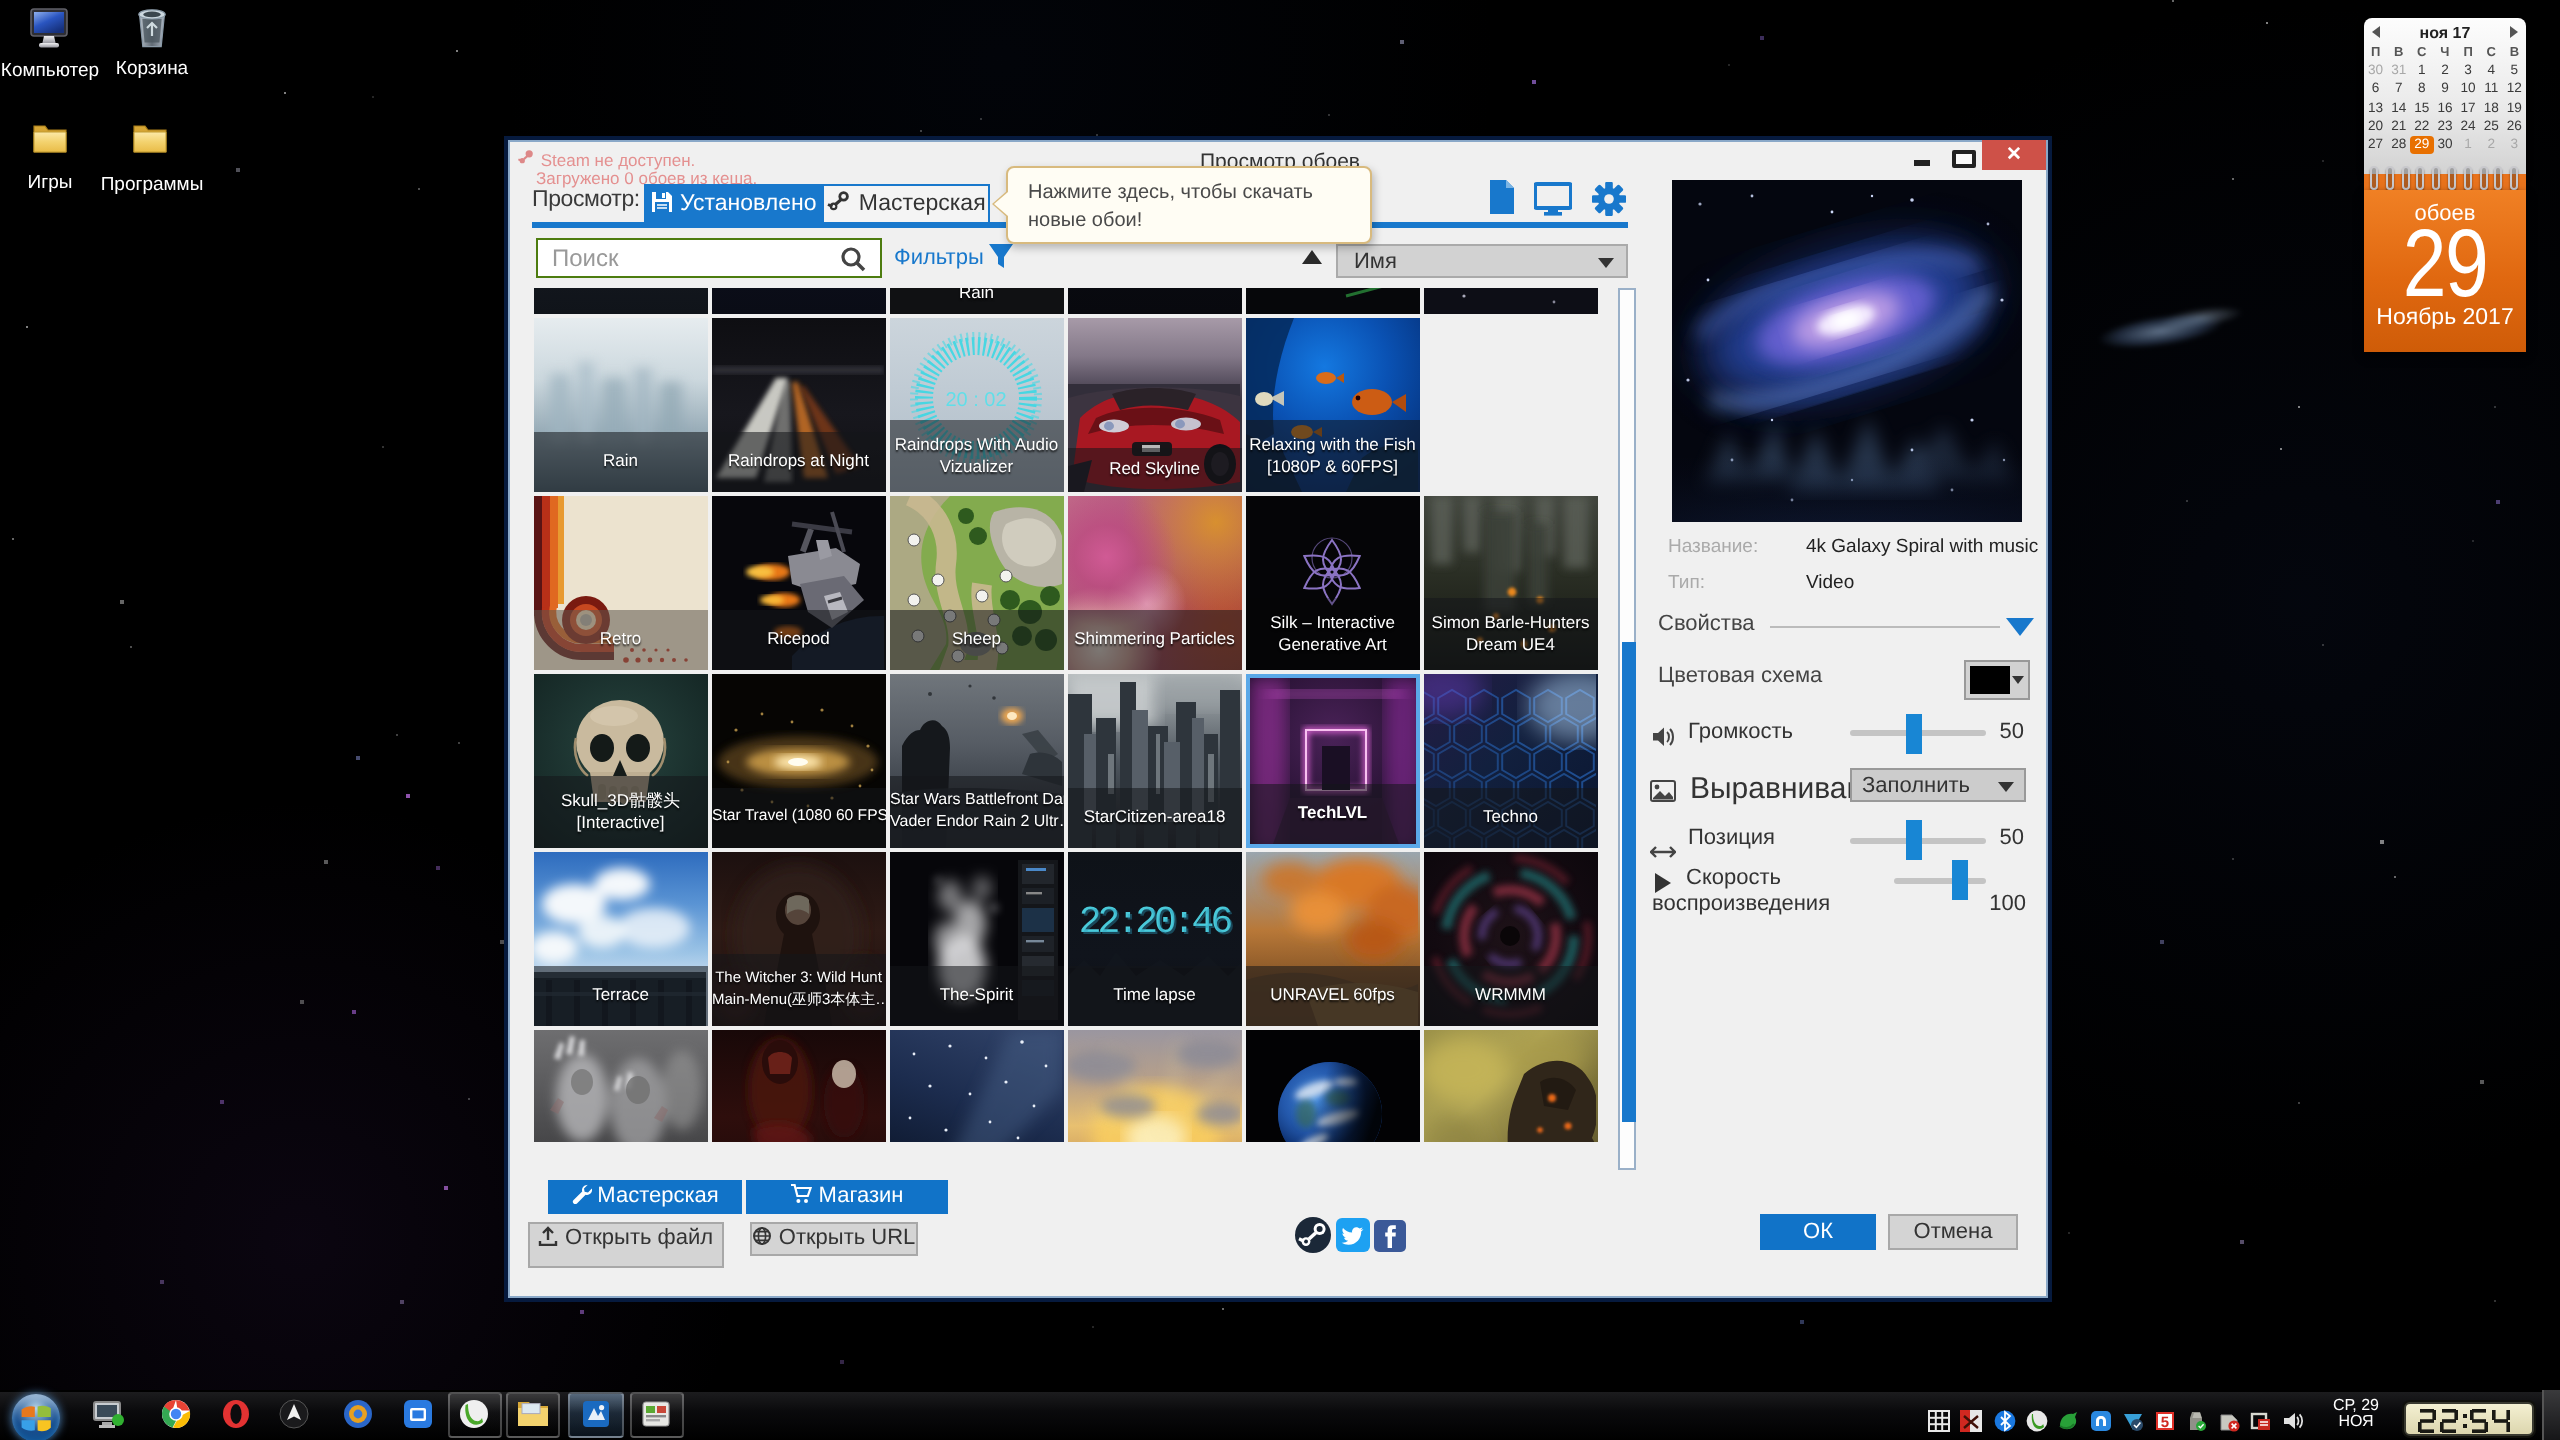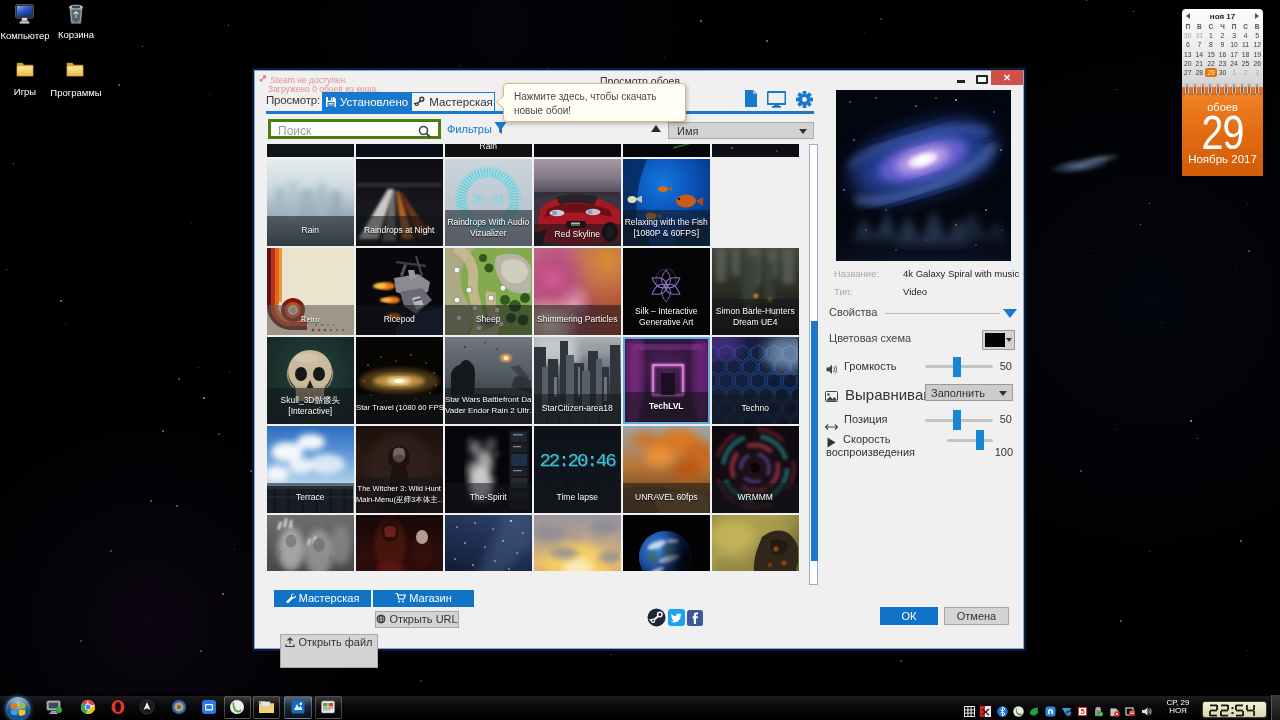--- a/index.html
+++ b/index.html
@@ -34,21 +34,21 @@
 #winin{width:100%;height:100%;background:#f0f0f0;position:relative;border:1px solid #8aa8c8;}
 #closebtn{position:absolute;left:736px;top:-1px;width:32px;height:15px;background:#ce5148;color:#fff;text-align:center;font-size:9.5px;line-height:15px;font-weight:bold;}
 #title{position:absolute;left:280px;top:4px;width:210px;text-align:center;font-size:10.5px;color:#333;}
 
 .redtx{position:absolute;color:#e49090;font-size:8.5px;}
 #lbl-prosmotr{position:absolute;left:11px;top:23px;font-size:11.5px;color:#3a3a3a;letter-spacing:-0.2px;}
 #tab-ust{position:absolute;left:67px;top:20.5px;width:89px;height:19.5px;background:#1878cc;color:#fff;font-size:11.5px;text-align:center;line-height:20px;white-space:nowrap;}
 #tab-mast{position:absolute;left:156px;top:20.5px;width:84px;height:19.5px;background:#f4f4f4;border:1px solid #1878cc;border-bottom:none;color:#333;font-size:11.5px;text-align:center;line-height:19px;white-space:nowrap;}
 #tabline{position:absolute;left:11px;top:40px;width:548px;height:2.5px;background:#1878cc;}
 
-#searchbox{position:absolute;left:13px;top:48px;width:173px;height:20px;background:#fff;border:3px solid #4d7c0f;font-size:12px;color:#999;line-height:19px;padding-left:7px;}
+#searchbox{position:absolute;left:13px;top:48px;width:173px;height:20px;background:#fff;border:1px solid #4d7c0f;font-size:12px;color:#999;line-height:19px;padding-left:7px;}
 #filtertx{position:absolute;left:192px;top:51.5px;font-size:11px;color:#1878cc;}
 #sortasc{position:absolute;left:396px;top:54px;width:0;height:0;border-left:5.5px solid transparent;border-right:5.5px solid transparent;border-bottom:7.5px solid #2a2a2a;}
 #sortdd{position:absolute;left:413px;top:51px;width:146px;height:17px;background:#d2d2d2;border:1px solid #aaa;font-size:11px;color:#333;line-height:16px;padding-left:8px;}
 
 #grid{position:absolute;left:12px;top:72.5px;width:534px;height:427px;overflow:hidden;}
 .cell{position:absolute;width:86.5px;height:87px;overflow:hidden;}
 .cap{position:absolute;left:0;bottom:0;width:100%;background:rgba(20,22,26,0.55);color:#fff;font-size:8.5px;text-align:center;line-height:10.5px;display:flex;align-items:center;justify-content:center;text-shadow:0 1px 1px rgba(0,0,0,0.8);}
 .cap span{display:block;width:100%;white-space:nowrap;}
 
 #sbar{position:absolute;left:554px;top:73px;width:9px;height:441px;background:#fdfdfd;border:1px solid #9ab0c8;}
@@ -379,21 +379,21 @@
             <path d="M45 30 L49 27.5 L49 32.5 Z" fill="#b85810"></path>
 <ellipse cx="28" cy="57" rx="5.5" ry="3.5" fill="#e08824"></ellipse>
             <path d="M33.5 57 L38 54.5 L38 59.5 Z" fill="#c06c18"></path>
 <path d="M12 40 L19 36.5 L19 44 Z" fill="#d8d0b8" opacity="0.9"></path>
             <ellipse cx="9" cy="40.5" rx="4.5" ry="3.5" fill="#e0dabe"></ellipse>
           </svg>
           <div class="cap" style="height:36px;">
             <span>Relaxing with the Fish<br>[1080P &amp; 60FPS]</span>
           </div>
         </div>
-<div class="cell" style="left:0px;top:104px;background:#ece3cf;font-family:Liberation Serif, serif;">
+<div class="cell" style="left:0px;top:104px;background:#ece3cf;">
           <svg width="86" height="87" viewBox="0 0 86 87" style="position:absolute;left:0;top:0;">
             <rect x="0" y="0" width="86" height="87" fill="#ece3cf"></rect>
 <g fill="#c9bda2"></g>
 <rect x="0" y="0" width="4" height="60" fill="#5a1414"></rect>
             <rect x="4" y="0" width="4" height="58" fill="#b83018"></rect>
             <rect x="8" y="0" width="4" height="56" fill="#e06820"></rect>
             <rect x="12" y="0" width="3" height="54" fill="#e89a30"></rect>
 <g fill="none">
               <path d="M2 58 A22 22 0 0 0 24 80 L40 80" stroke="#5a1414" stroke-width="4"></path>
               <path d="M6 56 A18 18 0 0 0 24 76 L40 76" stroke="#b83018" stroke-width="4"></path>
@@ -1134,21 +1134,21 @@
 <div class="sl-thumb" style="left:721px;top:359px;"></div>
 <div style="position:absolute;left:730px;top:375px;width:28px;text-align:right;font-size:11px;color:#333;">100</div>
 <div class="bluebtn" style="left:19px;top:519px;width:97px;height:17px;line-height:16px;"><svg width="10" height="10" viewBox="0 0 10 10" style="vertical-align:-1px;">
           <path d="M7.5 0.5 a2.5 2.5 0 0 0-2.4 3.2 L0.8 8 a1.2 1.2 0 0 0 1.7 1.7 L6.8 5.4 A2.5 2.5 0 0 0 9.9 2.3 L8 4.2 6.3 3.9 6 2.2 7.9 0.4 Z" fill="#fff"></path>
         </svg> Мастерская</div>
 <div class="bluebtn" style="left:118px;top:519px;width:101px;height:17px;line-height:16px;"><svg width="11" height="10" viewBox="0 0 11 10" style="vertical-align:-1px;">
           <path d="M0.5 0.5 h1.8 l1.4 5.5 h5.2 l1.4-4 h-7" fill="none" stroke="#fff" stroke-width="1.1"></path>
           <circle cx="4.2" cy="8.5" r="1" fill="#fff"></circle>
           <circle cx="8" cy="8.5" r="1" fill="#fff"></circle>
         </svg> Магазин</div>
-<div class="graybtn" style="left:25px;top:540px;width:98px;height:34px;line-height:15px;margin-top:23px;"><svg width="10" height="10" viewBox="0 0 10 10" style="vertical-align:-1px;">
+<div class="graybtn" style="left:9px;top:540px;width:98px;height:23px;line-height:15px;"><svg width="10" height="10" viewBox="0 0 10 10" style="vertical-align:-1px;">
           <path d="M5 7 V1.5 M2.5 3.5 L5 1 7.5 3.5" stroke="#333" stroke-width="1.2" fill="none"></path>
           <path d="M1 7.5 v2 h8 v-2" stroke="#333" stroke-width="1.2" fill="none"></path>
         </svg> Открыть файл</div>
 <div class="graybtn" style="left:120px;top:540px;width:84px;height:17px;line-height:15px;"><svg width="10" height="10" viewBox="0 0 10 10" style="vertical-align:-1px;">
           <circle cx="5" cy="5" r="4" fill="none" stroke="#333" stroke-width="1"></circle>
           <ellipse cx="5" cy="5" rx="1.8" ry="4" fill="none" stroke="#333" stroke-width="0.8"></ellipse>
           <path d="M1 5 h8 M1.6 2.8 h6.8 M1.6 7.2 h6.8" stroke="#333" stroke-width="0.8"></path>
         </svg> Открыть URL</div>
 <div style="position:absolute;left:392px;top:537px;"><svg width="19" height="19" viewBox="0 0 19 19">
           <circle cx="9.5" cy="9.5" r="9" fill="#1b2838"></circle>

